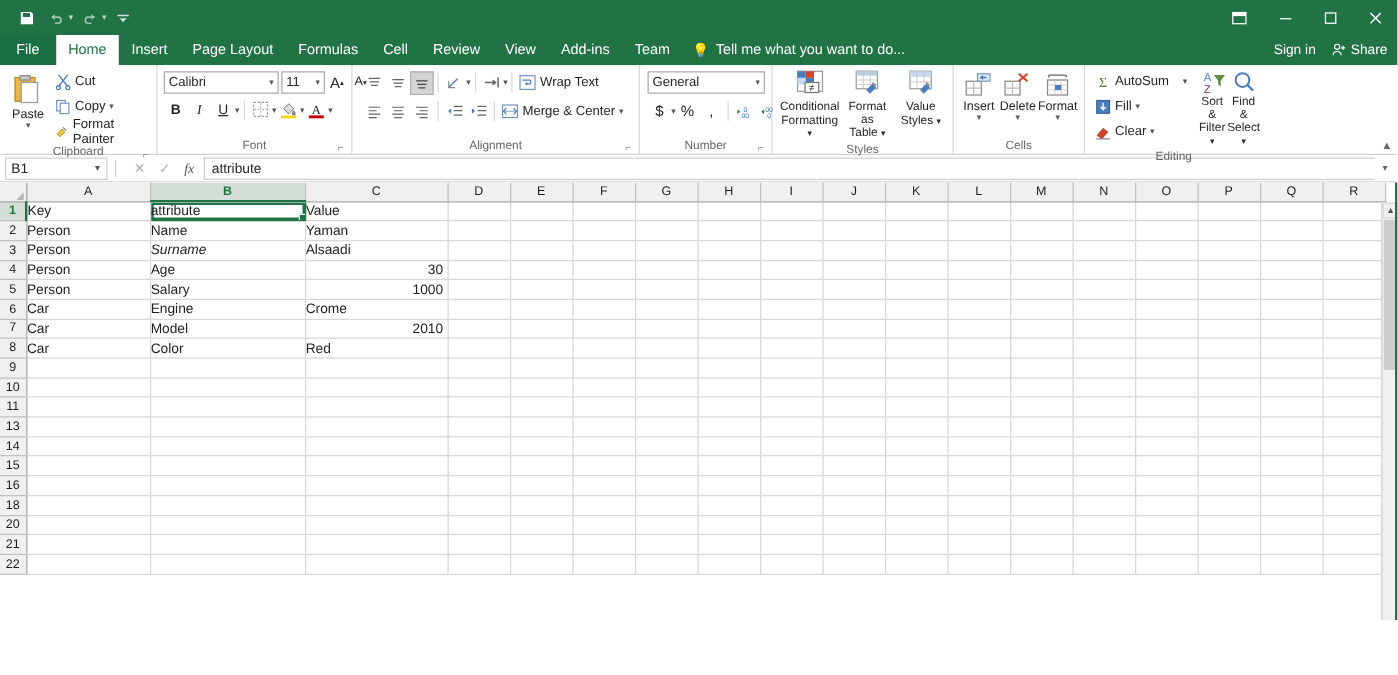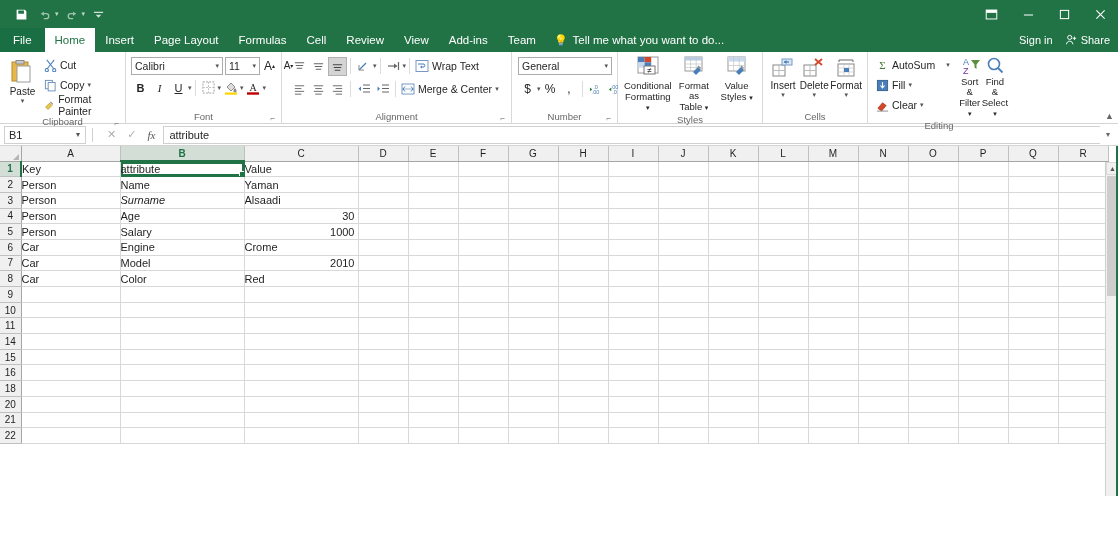--- a/index.html
+++ b/index.html
@@ -925,20 +925,41 @@
             <td class="cell" style="width: 50px;"></td>
             <td class="cell" style="width: 50px;"></td>
             <td class="cell" style="width: 50px;"></td>
             <td class="cell" style="width: 50px;"></td>
             <td class="cell" style="width: 50px;"></td>
             <td class="cell" style="width: 50px;"></td>
             <td class="cell" style="width: 50px;"></td>
             <td class="cell" style="width: 50px;"></td>
           </tr>
           <tr>
+            <th class="rowhead">13</th>
+            <td class="cell" style="width: 99px;"></td>
+            <td class="cell" style="width: 124px;"></td>
+            <td class="cell" style="width: 114px;"></td>
+            <td class="cell" style="width: 50px;"></td>
+            <td class="cell" style="width: 50px;"></td>
+            <td class="cell" style="width: 50px;"></td>
+            <td class="cell" style="width: 50px;"></td>
+            <td class="cell" style="width: 50px;"></td>
+            <td class="cell" style="width: 50px;"></td>
+            <td class="cell" style="width: 50px;"></td>
+            <td class="cell" style="width: 50px;"></td>
+            <td class="cell" style="width: 50px;"></td>
+            <td class="cell" style="width: 50px;"></td>
+            <td class="cell" style="width: 50px;"></td>
+            <td class="cell" style="width: 50px;"></td>
+            <td class="cell" style="width: 50px;"></td>
+            <td class="cell" style="width: 50px;"></td>
+            <td class="cell" style="width: 50px;"></td>
+          </tr>
+          <tr>
             <th class="rowhead">14</th>
             <td class="cell" style="width: 99px;"></td>
             <td class="cell" style="width: 124px;"></td>
             <td class="cell" style="width: 114px;"></td>
             <td class="cell" style="width: 50px;"></td>
             <td class="cell" style="width: 50px;"></td>
             <td class="cell" style="width: 50px;"></td>
             <td class="cell" style="width: 50px;"></td>
             <td class="cell" style="width: 50px;"></td>
             <td class="cell" style="width: 50px;"></td>

